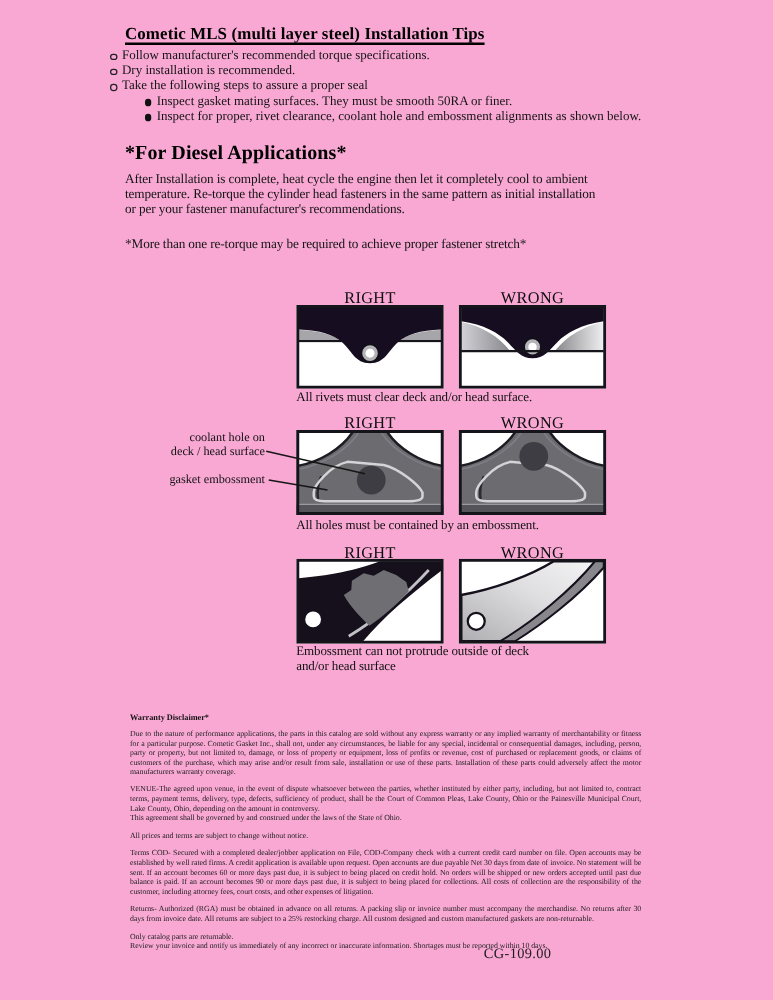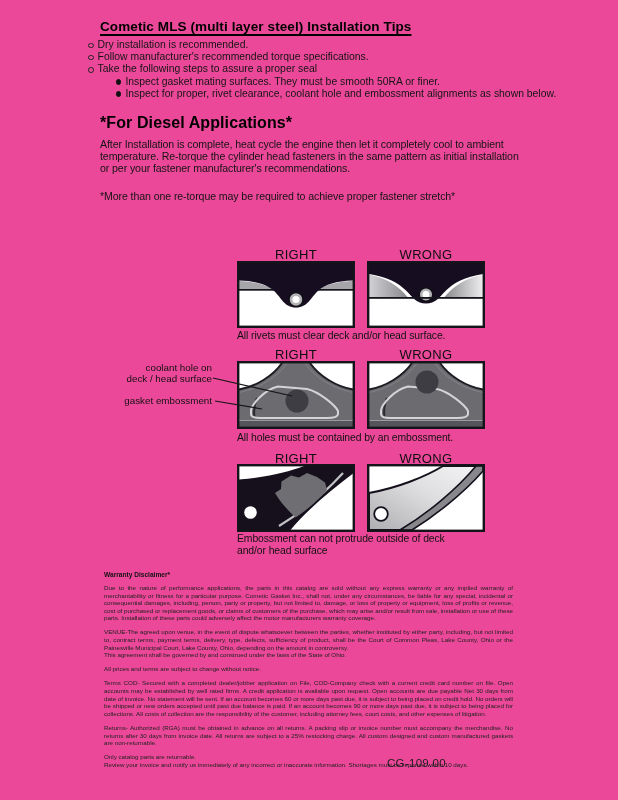--- a/index.html
+++ b/index.html
@@ -1,18 +1,18 @@
 <!DOCTYPE html>
 <html><head>
 <meta charset="utf-8">
 <style>
   html,body{margin:0;padding:0;background:#ffffff;}
   .page{
-    position:relative;width:618px;height:800px;background:#ec4899;overflow:hidden;
-    font-family:Liberation Sans, sans-serif;color:#1a1a1a;
+    position:relative;width:618px;height:800px;background:#f9a8d4;overflow:hidden;
+    font-family:Liberation Serif, serif;color:#1a1a1a;
   }
   .pre{white-space:pre-line;}
 
   .title{
     position:absolute;left:100px;top:19px;font-size:13.5px;font-weight:bold;color:#000;
     text-decoration:underline;text-decoration-thickness:1.5px;text-underline-offset:3px;
     letter-spacing:.1px;
   }
 
   .bullets{position:absolute;left:88px;top:39px;width:500px;font-size:10.4px;color:#141414;}
@@ -20,21 +20,21 @@
   .b-row .marker{flex:0 0 auto;width:3.6px;height:3.6px;border:1px solid #222;border-radius:50%;
     margin:3.6px 4px 0 0;}
   .b-row.sub{margin-left:28px;}
   .b-row.sub .marker{background:#111;border-color:#111;width:3.4px;height:3.4px;}
 
   .diesel{position:absolute;left:100px;top:114px;width:480px;}
   .diesel h2{margin:0 0 6px 0;font-size:16px;font-weight:bold;color:#000;letter-spacing:.1px;}
   .diesel p{margin:0 0 9px 0;font-size:10.6px;line-height:12.2px;letter-spacing:-.1px;color:#141414;}
   .diesel p.note{margin-top:15px;}
 
-  .diagrams{position:absolute;left:0;top:245px;width:490px;height:315px;}
+  .diagrams{position:absolute;left:0;top:228px;width:490px;height:315px;}
   .dg-label{position:absolute;width:118px;text-align:center;font-size:13px;color:#0e0e0e;letter-spacing:.3px;}
   .dg-box{position:absolute;width:118px;}
   .dg-box svg{display:block;width:118px;}
   .dg-caption{position:absolute;left:237px;font-size:10.4px;line-height:11.5px;color:#111;letter-spacing:-.1px;}
   .side-label{position:absolute;left:96px;width:116px;text-align:right;font-size:9.8px;line-height:11px;color:#111;}
   .overlay{position:absolute;left:0;top:0;pointer-events:none;}
 
   .warranty{position:absolute;left:104px;top:571px;width:409px;color:#222;}
   .warranty h3{margin:0 0 6px 0;font-size:6.6px;font-weight:bold;color:#111;}
   .warranty p{margin:0 0 6.5px 0;font-size:6.25px;line-height:7.6px;text-align:justify;letter-spacing:-.02px;}
@@ -44,25 +44,25 @@
 </head>
 <body>
 
 <div class="page">
 
   <div class="title">Cometic MLS (multi layer steel) Installation Tips</div>
 
   <div class="bullets">
     <div class="b-row">
       <span class="marker"></span>
+      <span>Follow manufacturer's recommended torque specifications.</span>
+    </div>
+    <div class="b-row">
+      <span class="marker"></span>
       <span>Dry installation is recommended.</span>
-    </div>
-    <div class="b-row">
-      <span class="marker"></span>
-      <span>Follow manufacturer's recommended torque specifications.</span>
     </div>
     <div class="b-row">
       <span class="marker"></span>
       <span>Take the following steps to assure a proper seal</span>
     </div>
     <div class="b-row sub">
       <span class="marker"></span>
       <span>Inspect gasket mating surfaces.  They must be smooth 50RA or finer.</span>
     </div>
     <div class="b-row sub">

